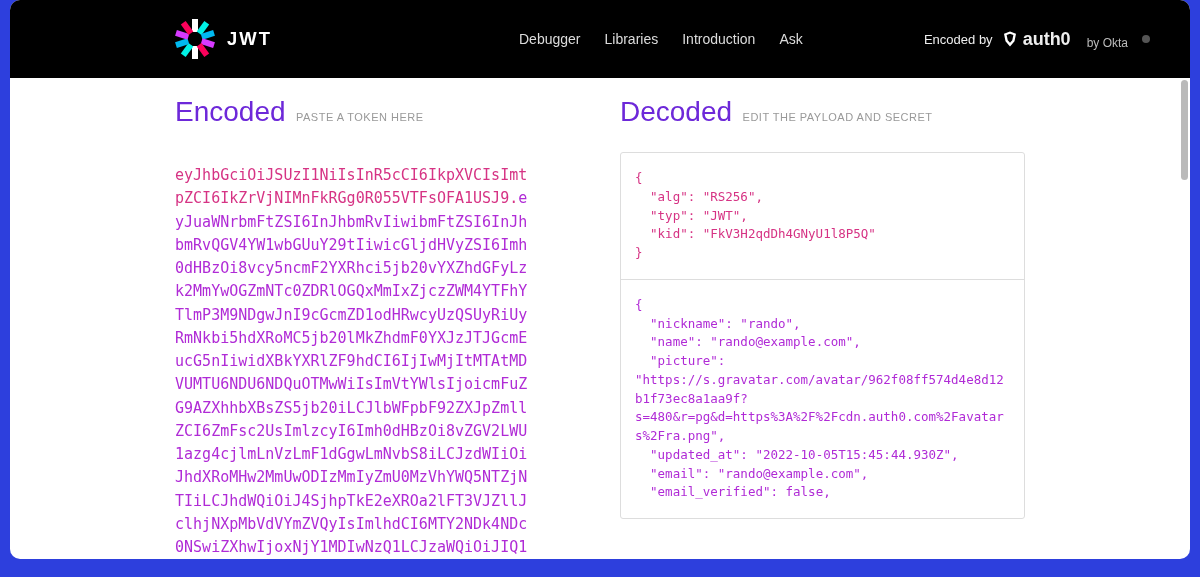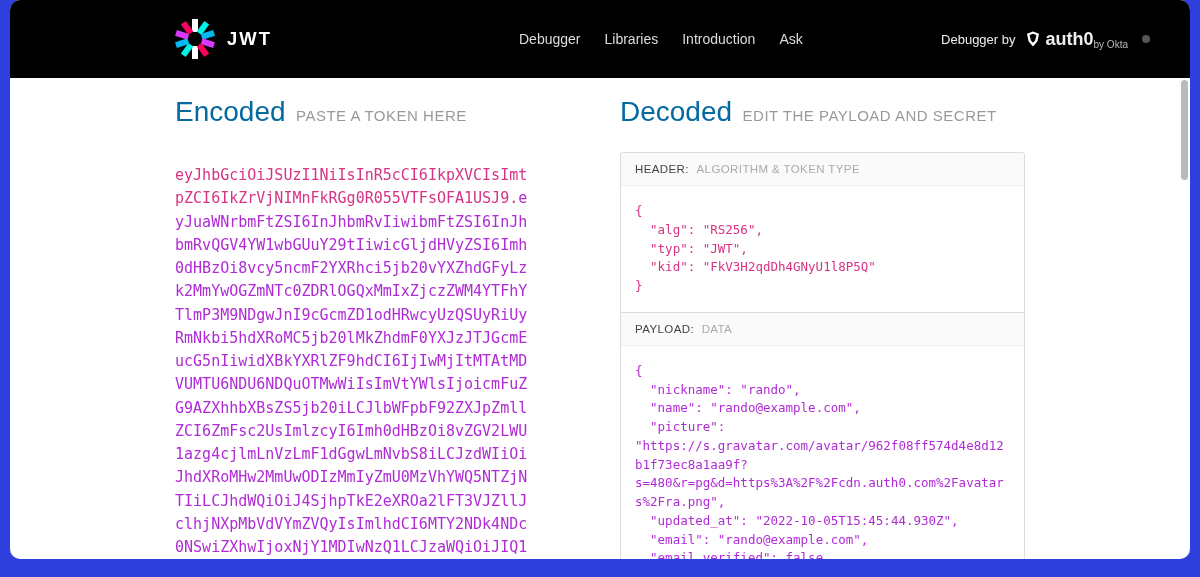--- a/index.html
+++ b/index.html
@@ -34,31 +34,31 @@
   }
   .logo-wrap { display: flex; align-items: center; gap: 12px; }
   .logo-asterisk { width: 40px; height: 40px; }
   .logo-text { font-size: 26px; letter-spacing: 3px; font-weight: 600; display:flex; align-items:center;}
   .logo-text svg { width: 92px; height: 26px; }
   .nav { display: flex; gap: 24px; margin-left: 200px; font-size: 14px; color: #bdbdbd; }
   .nav a { color: #dcdcdc; text-decoration: none; cursor: pointer; }
   .crafted { margin-left: auto; display: flex; align-items: center; gap: 8px; font-size: 13px; color: #eee; }
   .auth0-logo { display:flex; flex-direction:row; align-items:flex-start; }
   .auth0-logo .row { display:flex; align-items:center; gap:4px; font-weight:700; font-size:18px; }
-  .auth0-logo .by { font-size:10px; color:#bbb; align-self:flex-end; margin-top:-2px;}
+  .auth0-logo .by { font-size:12px; color:#bbb; align-self:flex-end; margin-top:-2px;margin-left:16px;}
   .dot { width:8px;height:8px;background:#555;border-radius:50%; margin-left:6px;}
   .content {
     display: flex;
     padding: 18px 165px 0 165px;
     gap: 40px;
     height: calc(100% - 78px);
   }
   .col { flex: 1; min-width: 0; }
-  .col h2 { font-size: 28px; font-weight: 400; color: #0369a1; display:inline-block; }
-  .col .sub { font-size: 15px; color: #999; letter-spacing: 0.5px; margin-left: 6px; text-transform: uppercase; }
+  .col h2 { font-size: 28px; font-weight: 400; color: #6d28d9; display:inline-block; }
+  .col .sub { font-size: 11px; color: #999; letter-spacing: 0.5px; margin-left: 6px; text-transform: uppercase; }
   .encoded-box {
     margin-top: 36px;
     font-family: ui-monospace, SFMono-Regular, Menlo, Consolas, monospace;
     font-size: 15px;
     line-height: 1.55;
     word-break: break-all;
     padding-right: 10px;
   }
   .tok-h { color: #d63384; }
   .tok-p { color: #b02bd6; }
@@ -112,21 +112,21 @@
             </svg>
         </span>
       </div>
       <div class="nav">
         <a>Debugger</a>
         <a>Libraries</a>
         <a>Introduction</a>
         <a>Ask</a>
       </div>
       <div class="crafted">
-        <span>Debugger by</span>
+        <span>Encoded by</span>
         <div class="auth0-logo">
           <div class="row">
             <svg width="18" height="18" viewBox="0 0 24 24">
               <path fill="#fff" d="M12 2 L20 5 L18 15 L12 22 L6 15 L4 5 Z M12 5 L7.5 6.8 L9 13.5 L12 17 L15 13.5 L16.5 6.8 Z"></path>
             </svg>
             <span>auth0</span>
           </div>
           <span class="by">by Okta</span>
         </div>
         <span class="dot"></span>
@@ -140,37 +140,29 @@
         <span class="sub">PASTE A TOKEN HERE</span>
         <div class="encoded-box" id="encoded-box"><span class="tok-h">e</span><span class="tok-h">y</span><span class="tok-h">J</span><span class="tok-h">h</span><span class="tok-h">b</span><span class="tok-h">G</span><span class="tok-h">c</span><span class="tok-h">i</span><span class="tok-h">O</span><span class="tok-h">i</span><span class="tok-h">J</span><span class="tok-h">S</span><span class="tok-h">U</span><span class="tok-h">z</span><span class="tok-h">I</span><span class="tok-h">1</span><span class="tok-h">N</span><span class="tok-h">i</span><span class="tok-h">I</span><span class="tok-h">s</span><span class="tok-h">I</span><span class="tok-h">n</span><span class="tok-h">R</span><span class="tok-h">5</span><span class="tok-h">c</span><span class="tok-h">C</span><span class="tok-h">I</span><span class="tok-h">6</span><span class="tok-h">I</span><span class="tok-h">k</span><span class="tok-h">p</span><span class="tok-h">X</span><span class="tok-h">V</span><span class="tok-h">C</span><span class="tok-h">I</span><span class="tok-h">s</span><span class="tok-h">I</span><span class="tok-h">m</span><span class="tok-h">t</span><br><span class="tok-h">p</span><span class="tok-h">Z</span><span class="tok-h">C</span><span class="tok-h">I</span><span class="tok-h">6</span><span class="tok-h">I</span><span class="tok-h">k</span><span class="tok-h">Z</span><span class="tok-h">r</span><span class="tok-h">V</span><span class="tok-h">j</span><span class="tok-h">N</span><span class="tok-h">I</span><span class="tok-h">M</span><span class="tok-h">n</span><span class="tok-h">F</span><span class="tok-h">k</span><span class="tok-h">R</span><span class="tok-h">G</span><span class="tok-h">g</span><span class="tok-h">0</span><span class="tok-h">R</span><span class="tok-h">0</span><span class="tok-h">5</span><span class="tok-h">5</span><span class="tok-h">V</span><span class="tok-h">T</span><span class="tok-h">F</span><span class="tok-h">s</span><span class="tok-h">O</span><span class="tok-h">F</span><span class="tok-h">A</span><span class="tok-h">1</span><span class="tok-h">U</span><span class="tok-h">S</span><span class="tok-h">J</span><span class="tok-h">9</span><span class="tok-h">.</span><span class="tok-p">e</span><br><span class="tok-p">y</span><span class="tok-p">J</span><span class="tok-p">u</span><span class="tok-p">a</span><span class="tok-p">W</span><span class="tok-p">N</span><span class="tok-p">r</span><span class="tok-p">b</span><span class="tok-p">m</span><span class="tok-p">F</span><span class="tok-p">t</span><span class="tok-p">Z</span><span class="tok-p">S</span><span class="tok-p">I</span><span class="tok-p">6</span><span class="tok-p">I</span><span class="tok-p">n</span><span class="tok-p">J</span><span class="tok-p">h</span><span class="tok-p">b</span><span class="tok-p">m</span><span class="tok-p">R</span><span class="tok-p">v</span><span class="tok-p">I</span><span class="tok-p">i</span><span class="tok-p">w</span><span class="tok-p">i</span><span class="tok-p">b</span><span class="tok-p">m</span><span class="tok-p">F</span><span class="tok-p">t</span><span class="tok-p">Z</span><span class="tok-p">S</span><span class="tok-p">I</span><span class="tok-p">6</span><span class="tok-p">I</span><span class="tok-p">n</span><span class="tok-p">J</span><span class="tok-p">h</span><br><span class="tok-p">b</span><span class="tok-p">m</span><span class="tok-p">R</span><span class="tok-p">v</span><span class="tok-p">Q</span><span class="tok-p">G</span><span class="tok-p">V</span><span class="tok-p">4</span><span class="tok-p">Y</span><span class="tok-p">W</span><span class="tok-p">1</span><span class="tok-p">w</span><span class="tok-p">b</span><span class="tok-p">G</span><span class="tok-p">U</span><span class="tok-p">u</span><span class="tok-p">Y</span><span class="tok-p">2</span><span class="tok-p">9</span><span class="tok-p">t</span><span class="tok-p">I</span><span class="tok-p">i</span><span class="tok-p">w</span><span class="tok-p">i</span><span class="tok-p">c</span><span class="tok-p">G</span><span class="tok-p">l</span><span class="tok-p">j</span><span class="tok-p">d</span><span class="tok-p">H</span><span class="tok-p">V</span><span class="tok-p">y</span><span class="tok-p">Z</span><span class="tok-p">S</span><span class="tok-p">I</span><span class="tok-p">6</span><span class="tok-p">I</span><span class="tok-p">m</span><span class="tok-p">h</span><br><span class="tok-p">0</span><span class="tok-p">d</span><span class="tok-p">H</span><span class="tok-p">B</span><span class="tok-p">z</span><span class="tok-p">O</span><span class="tok-p">i</span><span class="tok-p">8</span><span class="tok-p">v</span><span class="tok-p">c</span><span class="tok-p">y</span><span class="tok-p">5</span><span class="tok-p">n</span><span class="tok-p">c</span><span class="tok-p">m</span><span class="tok-p">F</span><span class="tok-p">2</span><span class="tok-p">Y</span><span class="tok-p">X</span><span class="tok-p">R</span><span class="tok-p">h</span><span class="tok-p">c</span><span class="tok-p">i</span><span class="tok-p">5</span><span class="tok-p">j</span><span class="tok-p">b</span><span class="tok-p">2</span><span class="tok-p">0</span><span class="tok-p">v</span><span class="tok-p">Y</span><span class="tok-p">X</span><span class="tok-p">Z</span><span class="tok-p">h</span><span class="tok-p">d</span><span class="tok-p">G</span><span class="tok-p">F</span><span class="tok-p">y</span><span class="tok-p">L</span><span class="tok-p">z</span><br><span class="tok-p">k</span><span class="tok-p">2</span><span class="tok-p">M</span><span class="tok-p">m</span><span class="tok-p">Y</span><span class="tok-p">w</span><span class="tok-p">O</span><span class="tok-p">G</span><span class="tok-p">Z</span><span class="tok-p">m</span><span class="tok-p">N</span><span class="tok-p">T</span><span class="tok-p">c</span><span class="tok-p">0</span><span class="tok-p">Z</span><span class="tok-p">D</span><span class="tok-p">R</span><span class="tok-p">l</span><span class="tok-p">O</span><span class="tok-p">G</span><span class="tok-p">Q</span><span class="tok-p">x</span><span class="tok-p">M</span><span class="tok-p">m</span><span class="tok-p">I</span><span class="tok-p">x</span><span class="tok-p">Z</span><span class="tok-p">j</span><span class="tok-p">c</span><span class="tok-p">z</span><span class="tok-p">Z</span><span class="tok-p">W</span><span class="tok-p">M</span><span class="tok-p">4</span><span class="tok-p">Y</span><span class="tok-p">T</span><span class="tok-p">F</span><span class="tok-p">h</span><span class="tok-p">Y</span><br><span class="tok-p">T</span><span class="tok-p">l</span><span class="tok-p">m</span><span class="tok-p">P</span><span class="tok-p">3</span><span class="tok-p">M</span><span class="tok-p">9</span><span class="tok-p">N</span><span class="tok-p">D</span><span class="tok-p">g</span><span class="tok-p">w</span><span class="tok-p">J</span><span class="tok-p">n</span><span class="tok-p">I</span><span class="tok-p">9</span><span class="tok-p">c</span><span class="tok-p">G</span><span class="tok-p">c</span><span class="tok-p">m</span><span class="tok-p">Z</span><span class="tok-p">D</span><span class="tok-p">1</span><span class="tok-p">o</span><span class="tok-p">d</span><span class="tok-p">H</span><span class="tok-p">R</span><span class="tok-p">w</span><span class="tok-p">c</span><span class="tok-p">y</span><span class="tok-p">U</span><span class="tok-p">z</span><span class="tok-p">Q</span><span class="tok-p">S</span><span class="tok-p">U</span><span class="tok-p">y</span><span class="tok-p">R</span><span class="tok-p">i</span><span class="tok-p">U</span><span class="tok-p">y</span><br><span class="tok-p">R</span><span class="tok-p">m</span><span class="tok-p">N</span><span class="tok-p">k</span><span class="tok-p">b</span><span class="tok-p">i</span><span class="tok-p">5</span><span class="tok-p">h</span><span class="tok-p">d</span><span class="tok-p">X</span><span class="tok-p">R</span><span class="tok-p">o</span><span class="tok-p">M</span><span class="tok-p">C</span><span class="tok-p">5</span><span class="tok-p">j</span><span class="tok-p">b</span><span class="tok-p">2</span><span class="tok-p">0</span><span class="tok-p">l</span><span class="tok-p">M</span><span class="tok-p">k</span><span class="tok-p">Z</span><span class="tok-p">h</span><span class="tok-p">d</span><span class="tok-p">m</span><span class="tok-p">F</span><span class="tok-p">0</span><span class="tok-p">Y</span><span class="tok-p">X</span><span class="tok-p">J</span><span class="tok-p">z</span><span class="tok-p">J</span><span class="tok-p">T</span><span class="tok-p">J</span><span class="tok-p">G</span><span class="tok-p">c</span><span class="tok-p">m</span><span class="tok-p">E</span><br><span class="tok-p">u</span><span class="tok-p">c</span><span class="tok-p">G</span><span class="tok-p">5</span><span class="tok-p">n</span><span class="tok-p">I</span><span class="tok-p">i</span><span class="tok-p">w</span><span class="tok-p">i</span><span class="tok-p">d</span><span class="tok-p">X</span><span class="tok-p">B</span><span class="tok-p">k</span><span class="tok-p">Y</span><span class="tok-p">X</span><span class="tok-p">R</span><span class="tok-p">l</span><span class="tok-p">Z</span><span class="tok-p">F</span><span class="tok-p">9</span><span class="tok-p">h</span><span class="tok-p">d</span><span class="tok-p">C</span><span class="tok-p">I</span><span class="tok-p">6</span><span class="tok-p">I</span><span class="tok-p">j</span><span class="tok-p">I</span><span class="tok-p">w</span><span class="tok-p">M</span><span class="tok-p">j</span><span class="tok-p">I</span><span class="tok-p">t</span><span class="tok-p">M</span><span class="tok-p">T</span><span class="tok-p">A</span><span class="tok-p">t</span><span class="tok-p">M</span><span class="tok-p">D</span><br><span class="tok-p">V</span><span class="tok-p">U</span><span class="tok-p">M</span><span class="tok-p">T</span><span class="tok-p">U</span><span class="tok-p">6</span><span class="tok-p">N</span><span class="tok-p">D</span><span class="tok-p">U</span><span class="tok-p">6</span><span class="tok-p">N</span><span class="tok-p">D</span><span class="tok-p">Q</span><span class="tok-p">u</span><span class="tok-p">O</span><span class="tok-p">T</span><span class="tok-p">M</span><span class="tok-p">w</span><span class="tok-p">W</span><span class="tok-p">i</span><span class="tok-p">I</span><span class="tok-p">s</span><span class="tok-p">I</span><span class="tok-p">m</span><span class="tok-p">V</span><span class="tok-p">t</span><span class="tok-p">Y</span><span class="tok-p">W</span><span class="tok-p">l</span><span class="tok-p">s</span><span class="tok-p">I</span><span class="tok-p">j</span><span class="tok-p">o</span><span class="tok-p">i</span><span class="tok-p">c</span><span class="tok-p">m</span><span class="tok-p">F</span><span class="tok-p">u</span><span class="tok-p">Z</span><br><span class="tok-p">G</span><span class="tok-p">9</span><span class="tok-p">A</span><span class="tok-p">Z</span><span class="tok-p">X</span><span class="tok-p">h</span><span class="tok-p">h</span><span class="tok-p">b</span><span class="tok-p">X</span><span class="tok-p">B</span><span class="tok-p">s</span><span class="tok-p">Z</span><span class="tok-p">S</span><span class="tok-p">5</span><span class="tok-p">j</span><span class="tok-p">b</span><span class="tok-p">2</span><span class="tok-p">0</span><span class="tok-p">i</span><span class="tok-p">L</span><span class="tok-p">C</span><span class="tok-p">J</span><span class="tok-p">l</span><span class="tok-p">b</span><span class="tok-p">W</span><span class="tok-p">F</span><span class="tok-p">p</span><span class="tok-p">b</span><span class="tok-p">F</span><span class="tok-p">9</span><span class="tok-p">2</span><span class="tok-p">Z</span><span class="tok-p">X</span><span class="tok-p">J</span><span class="tok-p">p</span><span class="tok-p">Z</span><span class="tok-p">m</span><span class="tok-p">l</span><span class="tok-p">l</span><br><span class="tok-p">Z</span><span class="tok-p">C</span><span class="tok-p">I</span><span class="tok-p">6</span><span class="tok-p">Z</span><span class="tok-p">m</span><span class="tok-p">F</span><span class="tok-p">s</span><span class="tok-p">c</span><span class="tok-p">2</span><span class="tok-p">U</span><span class="tok-p">s</span><span class="tok-p">I</span><span class="tok-p">m</span><span class="tok-p">l</span><span class="tok-p">z</span><span class="tok-p">c</span><span class="tok-p">y</span><span class="tok-p">I</span><span class="tok-p">6</span><span class="tok-p">I</span><span class="tok-p">m</span><span class="tok-p">h</span><span class="tok-p">0</span><span class="tok-p">d</span><span class="tok-p">H</span><span class="tok-p">B</span><span class="tok-p">z</span><span class="tok-p">O</span><span class="tok-p">i</span><span class="tok-p">8</span><span class="tok-p">v</span><span class="tok-p">Z</span><span class="tok-p">G</span><span class="tok-p">V</span><span class="tok-p">2</span><span class="tok-p">L</span><span class="tok-p">W</span><span class="tok-p">U</span><br><span class="tok-p">1</span><span class="tok-p">a</span><span class="tok-p">z</span><span class="tok-p">g</span><span class="tok-p">4</span><span class="tok-p">c</span><span class="tok-p">j</span><span class="tok-p">l</span><span class="tok-p">m</span><span class="tok-p">L</span><span class="tok-p">n</span><span class="tok-p">V</span><span class="tok-p">z</span><span class="tok-p">L</span><span class="tok-p">m</span><span class="tok-p">F</span><span class="tok-p">1</span><span class="tok-p">d</span><span class="tok-p">G</span><span class="tok-p">g</span><span class="tok-p">w</span><span class="tok-p">L</span><span class="tok-p">m</span><span class="tok-p">N</span><span class="tok-p">v</span><span class="tok-p">b</span><span class="tok-p">S</span><span class="tok-p">8</span><span class="tok-p">i</span><span class="tok-p">L</span><span class="tok-p">C</span><span class="tok-p">J</span><span class="tok-p">z</span><span class="tok-p">d</span><span class="tok-p">W</span><span class="tok-p">I</span><span class="tok-p">i</span><span class="tok-p">O</span><span class="tok-p">i</span><br><span class="tok-p">J</span><span class="tok-p">h</span><span class="tok-p">d</span><span class="tok-p">X</span><span class="tok-p">R</span><span class="tok-p">o</span><span class="tok-p">M</span><span class="tok-p">H</span><span class="tok-p">w</span><span class="tok-p">2</span><span class="tok-p">M</span><span class="tok-p">m</span><span class="tok-p">U</span><span class="tok-p">w</span><span class="tok-p">O</span><span class="tok-p">D</span><span class="tok-p">I</span><span class="tok-p">z</span><span class="tok-p">M</span><span class="tok-p">m</span><span class="tok-p">I</span><span class="tok-p">y</span><span class="tok-p">Z</span><span class="tok-p">m</span><span class="tok-p">U</span><span class="tok-p">0</span><span class="tok-p">M</span><span class="tok-p">z</span><span class="tok-p">V</span><span class="tok-p">h</span><span class="tok-p">Y</span><span class="tok-p">W</span><span class="tok-p">Q</span><span class="tok-p">5</span><span class="tok-p">N</span><span class="tok-p">T</span><span class="tok-p">Z</span><span class="tok-p">j</span><span class="tok-p">N</span><br><span class="tok-p">T</span><span class="tok-p">I</span><span class="tok-p">i</span><span class="tok-p">L</span><span class="tok-p">C</span><span class="tok-p">J</span><span class="tok-p">h</span><span class="tok-p">d</span><span class="tok-p">W</span><span class="tok-p">Q</span><span class="tok-p">i</span><span class="tok-p">O</span><span class="tok-p">i</span><span class="tok-p">J</span><span class="tok-p">4</span><span class="tok-p">S</span><span class="tok-p">j</span><span class="tok-p">h</span><span class="tok-p">p</span><span class="tok-p">T</span><span class="tok-p">k</span><span class="tok-p">E</span><span class="tok-p">2</span><span class="tok-p">e</span><span class="tok-p">X</span><span class="tok-p">R</span><span class="tok-p">O</span><span class="tok-p">a</span><span class="tok-p">2</span><span class="tok-p">l</span><span class="tok-p">F</span><span class="tok-p">T</span><span class="tok-p">3</span><span class="tok-p">V</span><span class="tok-p">J</span><span class="tok-p">Z</span><span class="tok-p">l</span><span class="tok-p">l</span><span class="tok-p">J</span><br><span class="tok-p">c</span><span class="tok-p">l</span><span class="tok-p">h</span><span class="tok-p">j</span><span class="tok-p">N</span><span class="tok-p">X</span><span class="tok-p">p</span><span class="tok-p">M</span><span class="tok-p">b</span><span class="tok-p">V</span><span class="tok-p">d</span><span class="tok-p">V</span><span class="tok-p">Y</span><span class="tok-p">m</span><span class="tok-p">Z</span><span class="tok-p">V</span><span class="tok-p">Q</span><span class="tok-p">y</span><span class="tok-p">I</span><span class="tok-p">s</span><span class="tok-p">I</span><span class="tok-p">m</span><span class="tok-p">l</span><span class="tok-p">h</span><span class="tok-p">d</span><span class="tok-p">C</span><span class="tok-p">I</span><span class="tok-p">6</span><span class="tok-p">M</span><span class="tok-p">T</span><span class="tok-p">Y</span><span class="tok-p">2</span><span class="tok-p">N</span><span class="tok-p">D</span><span class="tok-p">k</span><span class="tok-p">4</span><span class="tok-p">N</span><span class="tok-p">D</span><span class="tok-p">c</span><br><span class="tok-p">0</span><span class="tok-p">N</span><span class="tok-p">S</span><span class="tok-p">w</span><span class="tok-p">i</span><span class="tok-p">Z</span><span class="tok-p">X</span><span class="tok-p">h</span><span class="tok-p">w</span><span class="tok-p">I</span><span class="tok-p">j</span><span class="tok-p">o</span><span class="tok-p">x</span><span class="tok-p">N</span><span class="tok-p">j</span><span class="tok-p">Y</span><span class="tok-p">1</span><span class="tok-p">M</span><span class="tok-p">D</span><span class="tok-p">I</span><span class="tok-p">w</span><span class="tok-p">N</span><span class="tok-p">z</span><span class="tok-p">Q</span><span class="tok-p">1</span><span class="tok-p">L</span><span class="tok-p">C</span><span class="tok-p">J</span><span class="tok-p">z</span><span class="tok-p">a</span><span class="tok-p">W</span><span class="tok-p">Q</span><span class="tok-p">i</span><span class="tok-p">O</span><span class="tok-p">i</span><span class="tok-p">J</span><span class="tok-p">I</span><span class="tok-p">Q</span><span class="tok-p">1</span><br><span class="tok-p">h</span><span class="tok-p">E</span><span class="tok-p">S</span><span class="tok-p">l</span><span class="tok-p">F</span><span class="tok-p">u</span><span class="tok-p">Y</span><span class="tok-p">0</span><span class="tok-p">Z</span><span class="tok-p">H</span><span class="tok-p">c</span><span class="tok-p">G</span><span class="tok-p">o</span><span class="tok-p">5</span><span class="tok-p">U</span><span class="tok-p">n</span><span class="tok-p">h</span><span class="tok-p">T</span><span class="tok-p">V</span><span class="tok-p">j</span><span class="tok-p">d</span><span class="tok-p">F</span><span class="tok-p">a</span><span class="tok-p">n</span><span class="tok-p">l</span><span class="tok-p">u</span><span class="tok-p">R</span><span class="tok-p">n</span><span class="tok-p">R</span><span class="tok-p">x</span><span class="tok-p">a</span><span class="tok-p">2</span><span class="tok-p">J</span><span class="tok-p">T</span><span class="tok-p">U</span><span class="tok-p">D</span><span class="tok-p">M</span><span class="tok-p">t</span><span class="tok-p">N</span><br></div>
       </div>
 
       <div class="col">
         <h2>Decoded</h2>
         <span class="sub">EDIT THE PAYLOAD AND SECRET</span>
 
         <div class="decoded">
           <div class="sec">
-            <div class="sec-head">
-              <span class="lbl">HEADER:</span>
-              <span class="hint">ALGORITHM &amp; TOKEN TYPE</span>
-            </div>
             <div class="sec-body header-j" id="hdr-body">
                 <span class="json-line">{</span>
                 <span class="json-line">&nbsp;&nbsp;"alg":&nbsp;"RS256",</span>
                 <span class="json-line">&nbsp;&nbsp;"typ":&nbsp;"JWT",</span>
                 <span class="json-line">&nbsp;&nbsp;"kid":&nbsp;"FkV3H2qdDh4GNyU1l8P5Q"</span>
                 <span class="json-line">}</span>
               </div>
           </div>
           <div class="sec">
-            <div class="sec-head">
-              <span class="lbl">PAYLOAD:</span>
-              <span class="hint">DATA</span>
-            </div>
             <div class="sec-body payload-j" id="pl-body">
                 <span class="json-line">{</span>
                 <span class="json-line">  "nickname": "rando",</span>
                 <span class="json-line">  "name": "rando@example.com",</span>
                 <span class="json-line">  "picture":</span>
                 <span class="json-line">"https://s.gravatar.com/avatar/962f08ff574d4e8d12b1f73ec8a1aa9f?</span>
                 <span class="json-line">s=480&amp;r=pg&amp;d=https%3A%2F%2Fcdn.auth0.com%2Favatars%2Fra.png",</span>
                 <span class="json-line">  "updated_at": "2022-10-05T15:45:44.930Z",</span>
                 <span class="json-line">  "email": "rando@example.com",</span>
                 <span class="json-line">  "email_verified": false,</span>

